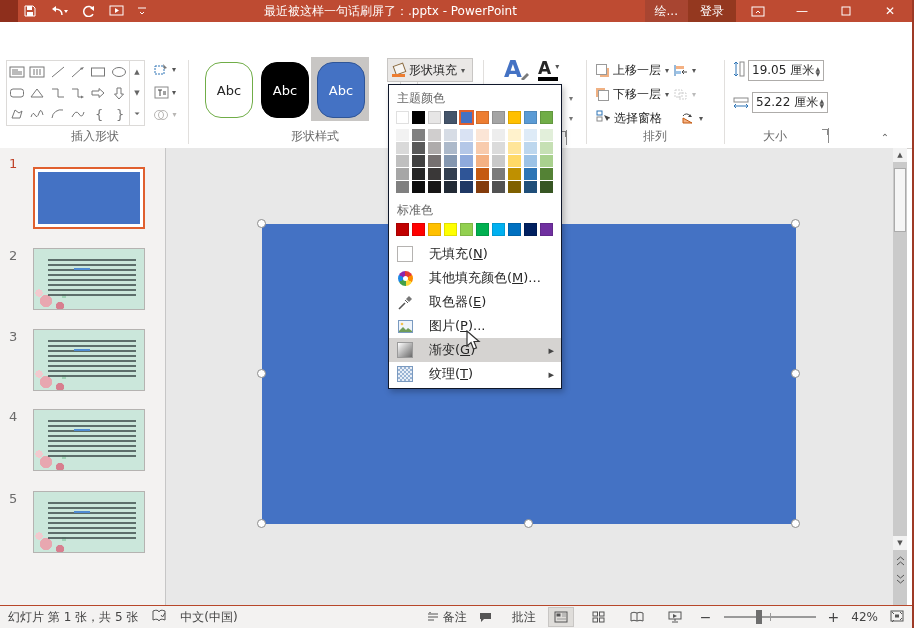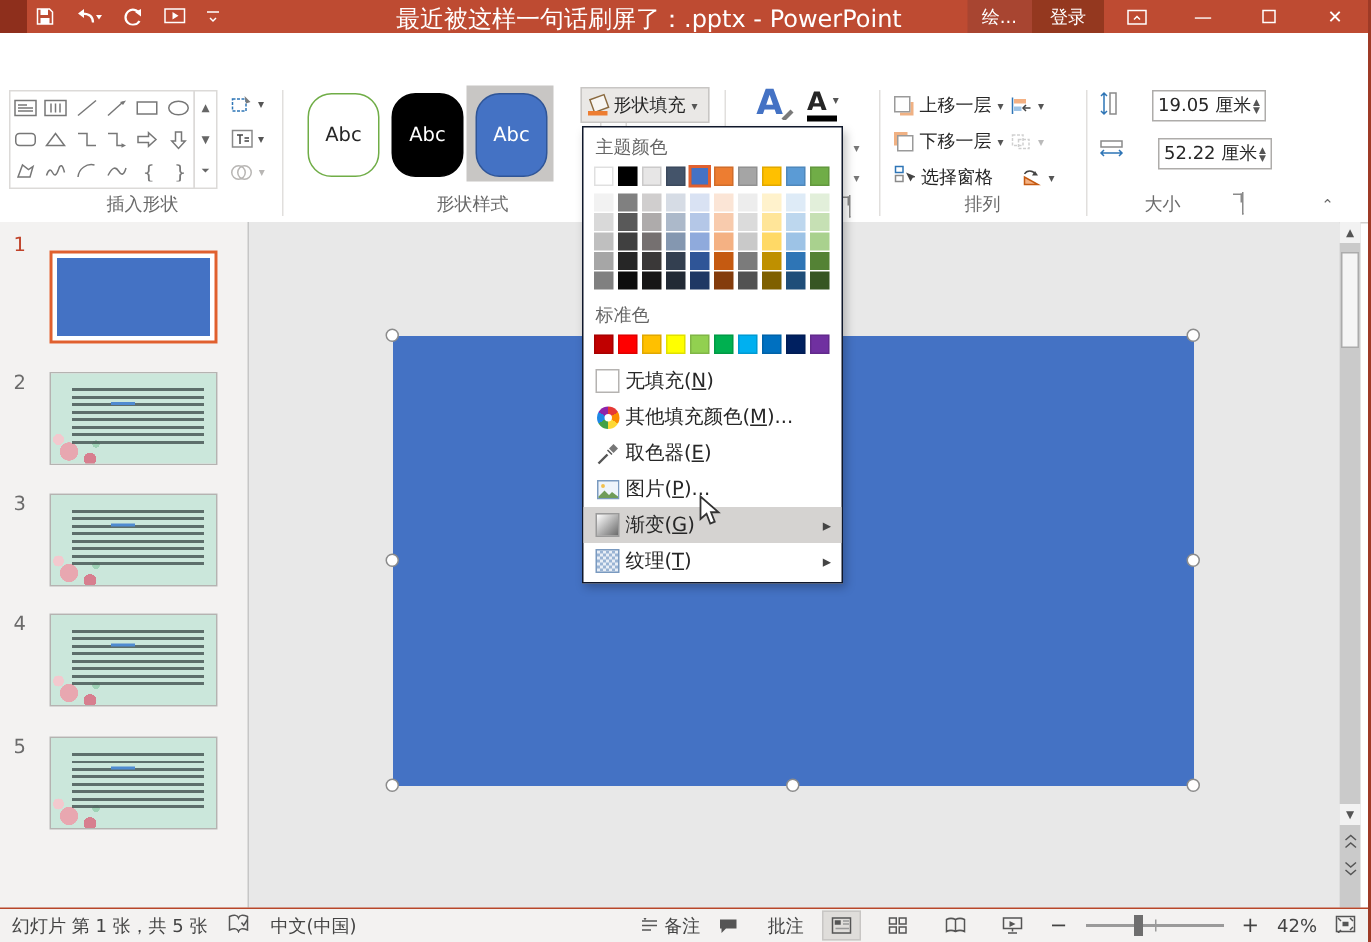--- a/index.html
+++ b/index.html
@@ -5,21 +5,21 @@
   html,body{margin:0;padding:0;background:#999;}
   #app{position:relative;width:914px;height:628px;background:#fff;overflow:hidden;
        font-family:"DejaVu Sans","Liberation Sans",sans-serif;font-size:12px;color:#262626;
        border-right:2px solid #9e3a26;box-sizing:border-box;}
   .abs{position:absolute;}
   
   #titlebar{position:absolute;left:0;top:0;width:100%;height:22px;background:#be4b32;color:#fff;}
   #titlebar .appicon{position:absolute;left:0;top:0;width:18px;height:22px;background:#8e2f1c;}
   .qat{position:absolute;left:24px;top:2px;display:flex;gap:14px;align-items:center;height:18px;}
   .qat svg{display:block;}
-  #title-text{position:absolute;left:264px;top:3px;font-size:16px;white-space:nowrap;}
+  #title-text{position:absolute;left:264px;top:3px;font-size:12px;white-space:nowrap;}
   .tb-right{position:absolute;right:0;top:0;height:22px;display:flex;align-items:stretch;}
   .ctx-tab-label{background:#a84531;color:#fff;padding:3px 10px 0 10px;font-size:12px;}
   .signin{background:#94381f;color:#fff;padding:3px 12px 0 12px;font-size:12px;}
   .winbtn{width:44px;display:flex;align-items:center;justify-content:center;color:#fff;font-size:12px;}
   
   #tabrow{position:absolute;left:0;top:22px;width:100%;height:34px;background:#be4b32;display:flex;align-items:stretch;color:#fff;}
   .tab{padding:0 13px;display:flex;align-items:center;font-size:13px;}
   .tab.active{background:#fff;color:#c0432a;}
   #tellme{display:flex;align-items:center;gap:6px;padding:0 12px;font-size:13px;}
   #share{position:absolute;right:14px;top:22px;height:34px;display:flex;align-items:center;gap:5px;font-size:13px;color:#fff;}
@@ -52,21 +52,21 @@
   .stack-dd{position:absolute;left:564px;width:14px;height:12px;display:flex;align-items:center;justify-content:center;font-size:8px;color:#777;}
   .dlg-launcher{width:10px;height:10px;border-left:1px solid #8a8a8a;border-bottom:1px solid #8a8a8a;position:relative;}
   .dlg-launcher:after{content:"";position:absolute;right:1px;top:1px;width:5px;height:5px;border-right:1px solid #8a8a8a;border-top:1px solid #8a8a8a;}
   .arr-row{position:absolute;left:596px;height:20px;display:flex;align-items:center;gap:4px;font-size:12px;white-space:nowrap;}
   .sq-icon{width:13px;height:13px;position:relative;}
   .sq-icon .b{position:absolute;left:0;top:0;width:9px;height:9px;background:#f0b183;}
   .sq-icon .f{position:absolute;right:0;bottom:0;width:9px;height:9px;border:1px solid #9a9a9a;background:#fff;}
   .sq-icon.fwd .b{left:auto;right:0;top:auto;bottom:0;}
   .sq-icon.fwd .f{right:auto;left:0;bottom:auto;top:0;}
   .arr2-icon{width:15px;height:14px;display:flex;align-items:center;justify-content:center;}
-  .size-row{position:absolute;left:732px;display:flex;align-items:flex-start;gap:22px;}
+  .size-row{position:absolute;left:732px;display:flex;align-items:flex-end;gap:2px;}
   .size-field{width:76px;height:21px;border:1px solid #aeacaa;display:flex;align-items:center;justify-content:space-between;padding:0 3px;box-sizing:border-box;font-size:12px;background:#fff;}
   .spin{display:flex;flex-direction:column;font-size:6px;color:#555;line-height:5px;}
   #collapse-ribbon{position:absolute;right:18px;bottom:4px;width:18px;height:14px;display:flex;align-items:center;justify-content:center;color:#666;font-size:10px;}
   
   #thumb-panel{position:absolute;left:0;top:148px;width:165px;height:458px;background:#f3f2f1;border-right:1px solid #c6c6c6;}
   .thumb-num{position:absolute;left:9px;font-size:13px;color:#6b6b6b;}
   .thumb-num.sel{color:#c0432a;}
   .thumb{position:absolute;left:33px;width:112px;height:62px;background:#fff;border:1px solid #b5b3b1;box-sizing:border-box;}
   .thumb.sel{border:2px solid #e0602f;}
   .thumb .blue-rect{position:absolute;left:3px;top:3px;right:3px;bottom:3px;background:#4472c4;}
@@ -91,21 +91,21 @@
   
   #fill-menu{position:absolute;left:388px;top:84px;width:172px;background:#fff;border:1px solid #0f172a;
              box-shadow:2px 3px 6px rgba(0,0,0,.25);z-index:50;padding-bottom:2px;}
   .menu-sec{padding:5px 8px 2px 8px;color:#666;font-size:12px;}
   .swrow{display:flex;gap:3px;padding:2px 7px;}
   .swatch{width:13px;height:13px;box-sizing:border-box;border:1px solid rgba(0,0,0,.12);}
   .swatch.selected{outline:2px solid #e0602f;outline-offset:-1px;}
   .swcols{display:flex;gap:3px;padding:3px 7px 4px 7px;}
   .swcol{display:flex;flex-direction:column;gap:1px;}
   .swcol .swatch{height:12px;border:none;}
-  .menu-item{height:24px;display:flex;align-items:center;gap:4px;padding:0 8px;position:relative;font-size:13px;}
+  .menu-item{height:24px;display:flex;align-items:center;gap:16px;padding:0 8px;position:relative;font-size:13px;}
   .menu-item.hl{background:#d5d3d1;}
   .mi-icon{width:16px;height:16px;flex:0 0 16px;display:flex;align-items:center;justify-content:center;}
   .sub-arr{position:absolute;right:7px;font-size:11px;color:#444;}
   .ic-nofill{width:14px;height:14px;background:#fff;border:1px solid #b5b3b1;}
   .ic-wheel{width:15px;height:15px;border-radius:50%;background:conic-gradient(#e53935 0 60deg,#fb8c00 0 120deg,#fdd835 0 180deg,#43a047 0 240deg,#1e88e5 0 300deg,#8e24aa 0 360deg);position:relative;}
   .ic-wheel:after{content:"";position:absolute;left:5px;top:5px;width:5px;height:5px;background:#fff;border-radius:50%;}
   .ic-grad{width:14px;height:14px;border:1px solid #9a9a9a;background:linear-gradient(135deg,#ffffff 0%,#6a6a6a 100%);}
   .ic-tex{width:14px;height:14px;border:1px solid #7a9ac0;background:
       repeating-conic-gradient(#9ab4d4 0 25%,#e8eef6 0 50%) 0 0/4px 4px;}
   

